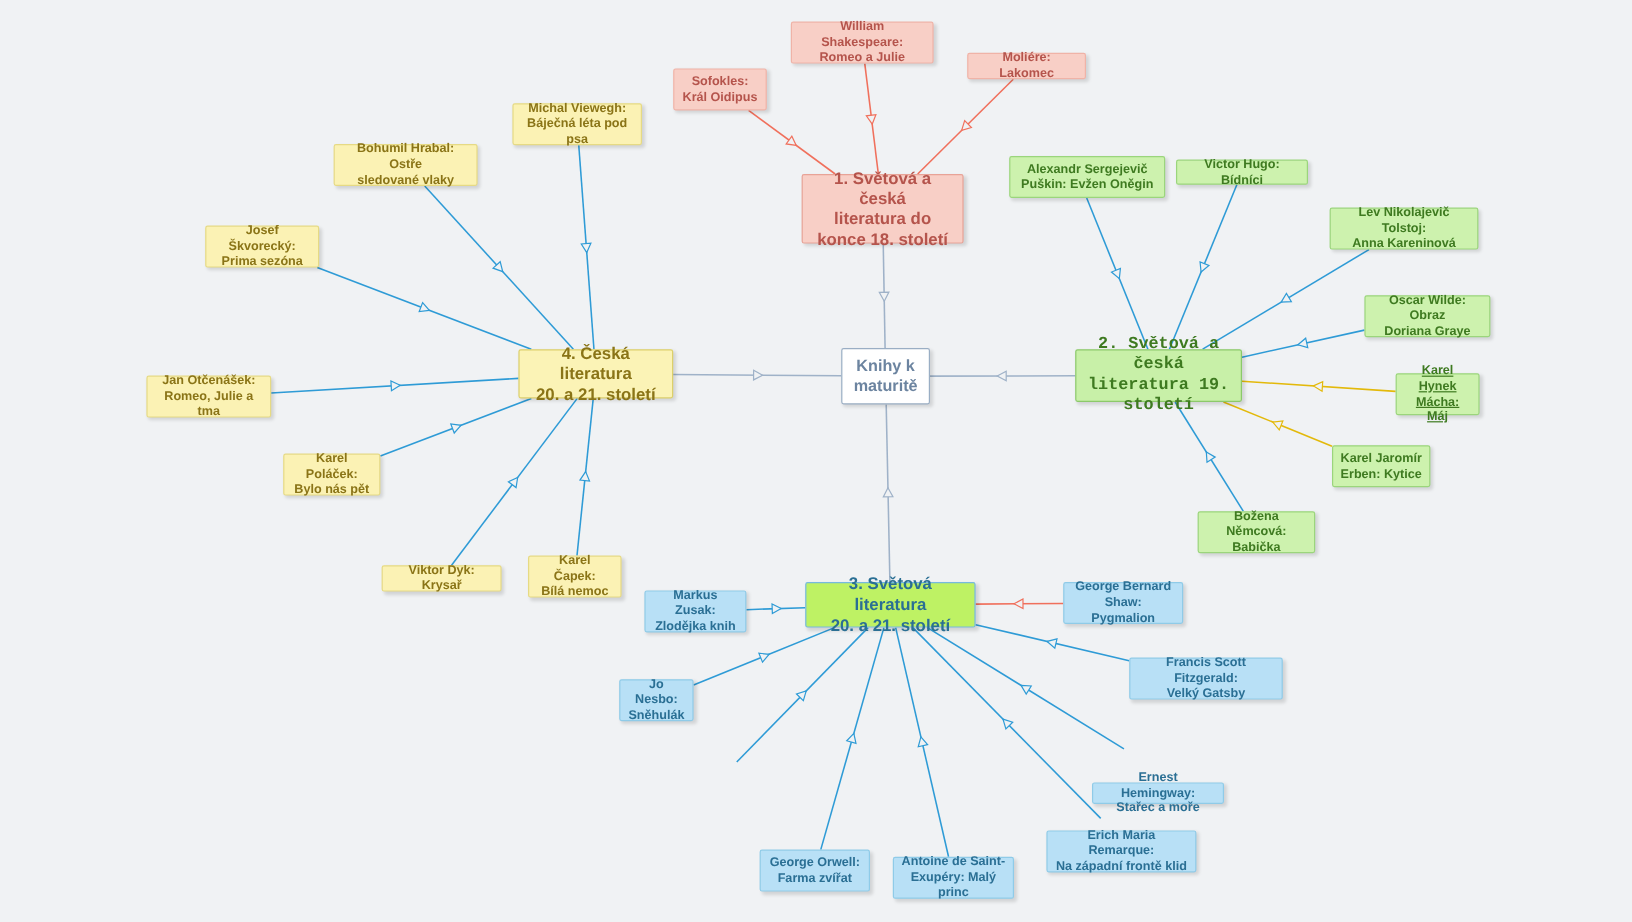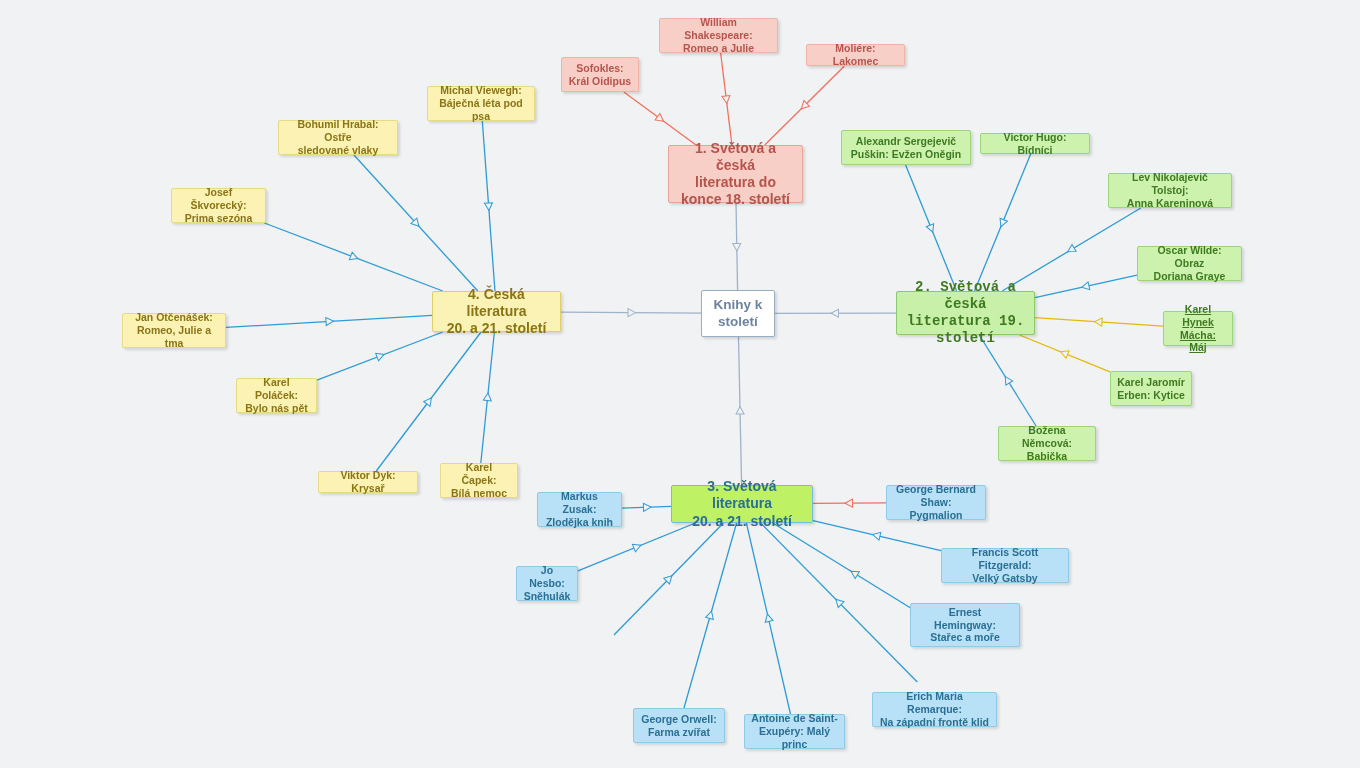--- a/index.html
+++ b/index.html
@@ -102,21 +102,21 @@
       <line x1="432" y1="315.3" x2="226" y2="327.4364341085271" stroke="#2e9bd6" stroke-width="1.3"></line>
       <path d="M 4.5 0 L -3 4 L -3 -4 Z" fill="#f0f2f4" stroke="#2e9bd6" stroke-width="1" transform="translate(329,321.3682170542636) rotate(-3.371667950474722)"></path>
       <line x1="442.8095238095238" y1="332" x2="317" y2="380.03636363636366" stroke="#2e9bd6" stroke-width="1.3"></line>
       <path d="M 4.5 0 L -3 4 L -3 -4 Z" fill="#f0f2f4" stroke="#2e9bd6" stroke-width="1" transform="translate(379.9047619047619,356.0181818181818) rotate(-20.897765498838872)"></path>
       <line x1="481.04985337243403" y1="332" x2="376.2903225806452" y2="471" stroke="#2e9bd6" stroke-width="1.3"></line>
       <path d="M 4.5 0 L -3 4 L -3 -4 Z" fill="#f0f2f4" stroke="#2e9bd6" stroke-width="1" transform="translate(428.6700879765396,401.5) rotate(-52.99592044604017)"></path>
       <line x1="494.37721893491124" y1="332" x2="480.8121301775148" y2="463" stroke="#2e9bd6" stroke-width="1.3"></line>
       <path d="M 4.5 0 L -3 4 L -3 -4 Z" fill="#f0f2f4" stroke="#2e9bd6" stroke-width="1" transform="translate(487.594674556213,397.5) rotate(-84.08807552301981)"></path>
     </svg>
 <div class="node n-root" style="left: 701px; top: 290px; width: 74px; height: 47px;">Knihy k
-století</div>
+maturitě</div>
     <div class="node n-main main-red" style="left: 668px; top: 145px; width: 135px; height: 58px;">1. Světová a česká
 literatura do
 konce 18. století</div>
     <div class="node n-leaf leaf-red" style="left: 659px; top: 18px; width: 119px; height: 35px;">William Shakespeare:
 Romeo a Julie</div>
     <div class="node n-leaf leaf-red" style="left: 561px; top: 57px; width: 78px; height: 35px;">Sofokles:
 Král Oidipus</div>
     <div class="node n-leaf leaf-red" style="left: 806px; top: 44px; width: 99px; height: 22px;">Moliére: Lakomec</div>
     <div class="node n-main main-green" style="left: 896px; top: 291px; width: 139px; height: 44px;">2. Světová a česká
 literatura 19. století</div>
@@ -136,21 +136,21 @@
     <div class="node n-main main-blue" style="left: 671px; top: 485px; width: 142px; height: 38px;">3. Světová literatura
 20. a 21. století</div>
     <div class="node n-leaf leaf-blue" style="left: 537px; top: 492px; width: 85px; height: 35px;">Markus Zusak:
 Zlodějka knih</div>
     <div class="node n-leaf leaf-blue" style="left: 886px; top: 485px; width: 100px; height: 35px;">George Bernard
 Shaw: Pygmalion</div>
     <div class="node n-leaf leaf-blue" style="left: 941px; top: 548px; width: 128px; height: 35px;">Francis Scott Fitzgerald:
 Velký Gatsby</div>
     <div class="node n-leaf leaf-blue" style="left: 516px; top: 566px; width: 62px; height: 35px;">Jo Nesbo:
 Sněhulák</div>
-    <div class="node n-leaf leaf-blue" style="left: 910px; top: 603px; width: 110px; height: 44px;">Ernest Hemingway:
+    <div class="node n-leaf leaf-blue" style="left: 910px; top: 652px; width: 110px; height: 18px;">Ernest Hemingway:
 Stařec a moře</div>
     <div class="node n-leaf leaf-blue" style="left: 872px; top: 692px; width: 125px; height: 35px;">Erich Maria Remarque:
 Na západní frontě klid</div>
     <div class="node n-leaf leaf-blue" style="left: 633px; top: 708px; width: 92px; height: 35px;">George Orwell:
 Farma zvířat</div>
     <div class="node n-leaf leaf-blue" style="left: 744px; top: 714px; width: 101px; height: 35px;">Antoine de Saint-
 Exupéry: Malý princ</div>
     <div class="node n-main main-yellow" style="left: 432px; top: 291px; width: 129px; height: 41px;">4. Česká literatura
 20. a 21. století</div>
     <div class="node n-leaf leaf-yellow" style="left: 427px; top: 86px; width: 108px; height: 35px;">Michal Viewegh:

